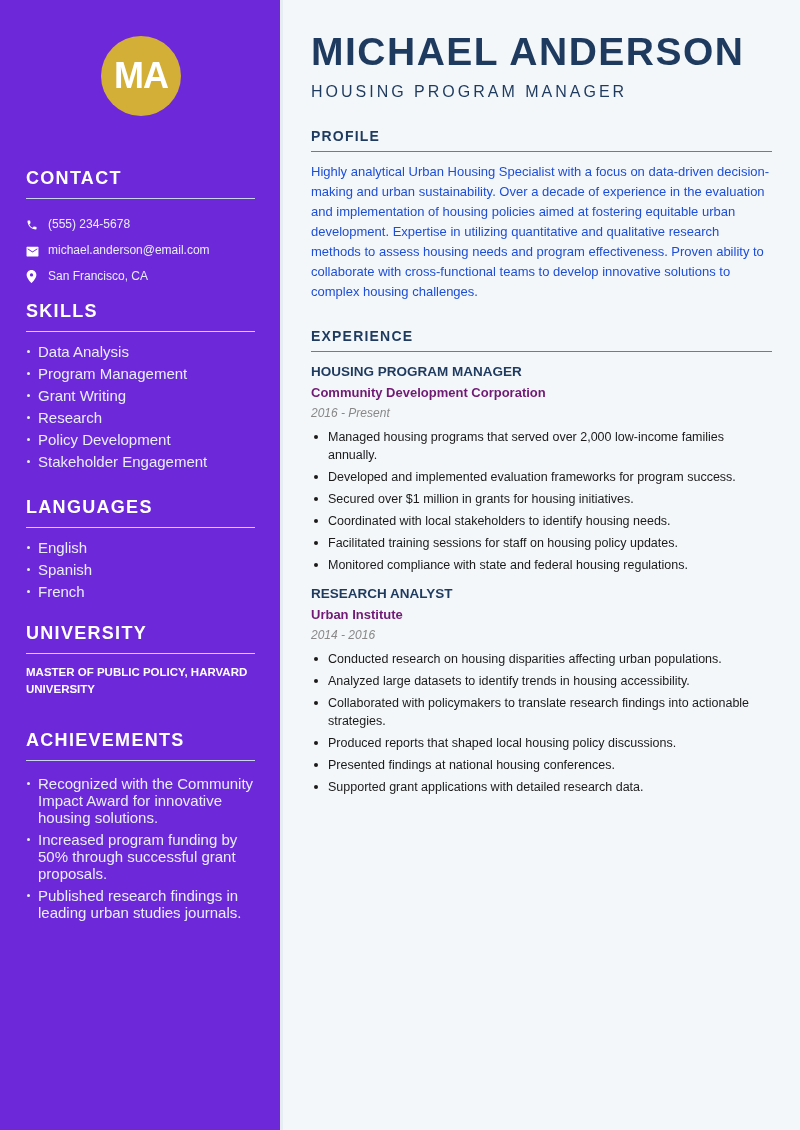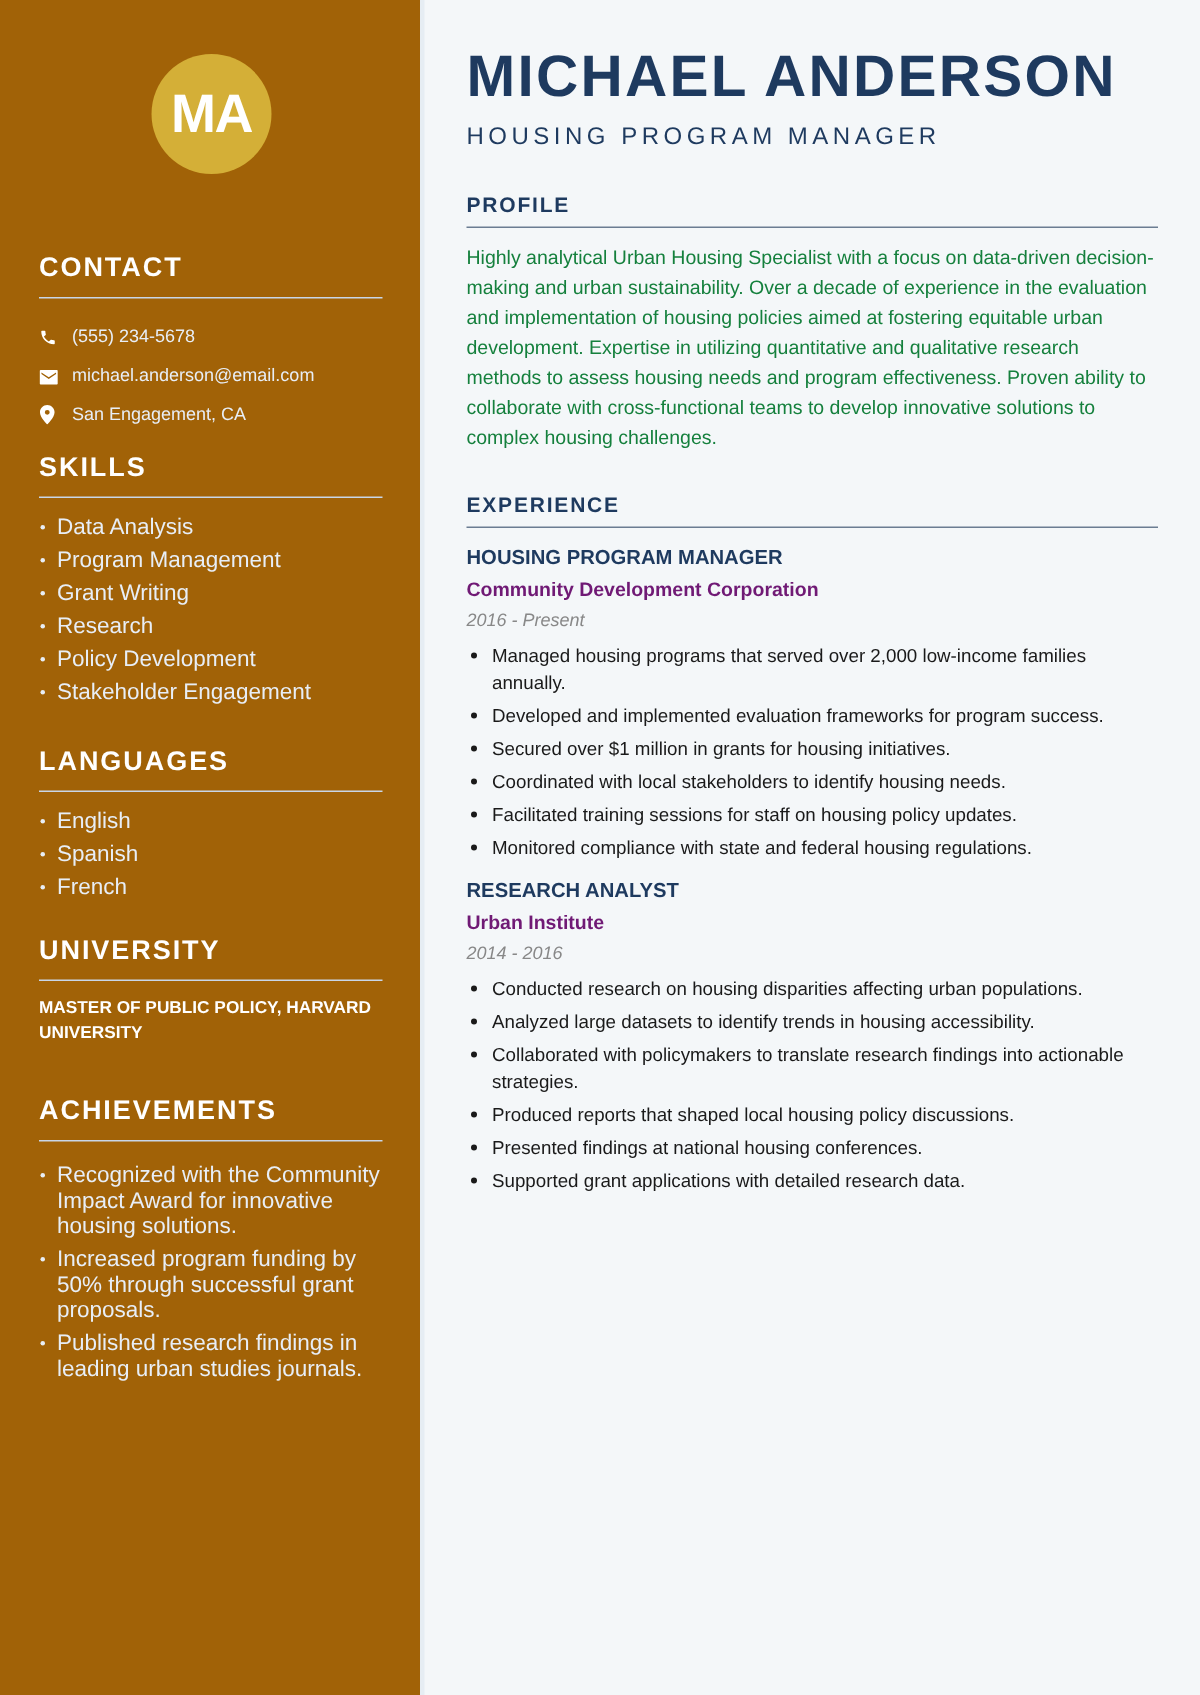--- a/index.html
+++ b/index.html
@@ -4,21 +4,21 @@
 <style>
   * { box-sizing: border-box; margin: 0; padding: 0; }
   html, body { width: 800px; height: 1130px; overflow: hidden; }
   body {
     font-family: "Liberation Sans", "DejaVu Sans", sans-serif;
     background: #f4f7f9;
     position: relative;
   }
   .sidebar {
     position: absolute; left: 0; top: 0; width: 280px; height: 1130px;
-    background: #a16207; color: #ffffff;
+    background: #6d28d9; color: #ffffff;
   }
   .avatar {
     position: absolute; left: 101px; top: 36px; width: 80px; height: 80px;
     border-radius: 50%; background: #d4af37;
     display: flex; align-items: center; justify-content: center;
     color: #ffffff; font-weight: bold; font-size: 36px; letter-spacing: -1px;
   }
   .side-section { position: absolute; left: 26px; width: 229px; }
   .side-heading {
     font-size: 18px; font-weight: bold; letter-spacing: 1.3px;
@@ -53,21 +53,21 @@
   .role {
     position: absolute; left: 28px; top: 83px; font-size: 16px; color: #1e3a5f;
     letter-spacing: 3px;
   }
   .m-section { position: absolute; left: 28px; width: 461px; }
   .m-heading {
     font-size: 14px; font-weight: bold; color: #1e3a5f; letter-spacing: 1.2px;
     padding-bottom: 7px; border-bottom: 1.5px solid #6b7d92;
   }
   .profile-text {
-    margin-top: 10px; font-size: 13px; line-height: 20px; color: #15803d;
+    margin-top: 10px; font-size: 13px; line-height: 20px; color: #1d4ed8;
   }
   .job-title { font-size: 13.5px; font-weight: bold; color: #1e3a5f; margin-top: 12px; }
   .company { font-size: 13px; font-weight: bold; color: #701a75; margin-top: 6px; }
   .dates { font-size: 12px; font-style: italic; color: #888; margin-top: 6px; }
   .bullets { list-style: none; margin-top: 8px; }
   .bullets li {
     position: relative; padding-left: 17px; font-size: 12.5px; line-height: 18px;
     color: #1a1a1a; margin-bottom: 4px;
   }
   .bullets li::before {
@@ -101,21 +101,21 @@
             </svg>
         </span>
         <span>michael.anderson@email.com</span>
       </div>
       <div class="contact-row">
         <span class="ico">
           <svg width="11" height="13" viewBox="0 0 18 24">
               <path fill="#fff" d="M9 0C4 0 0 4 0 9c0 6.5 9 15 9 15s9-8.5 9-15c0-5-4-9-9-9zm0 12a3 3 0 110-6 3 3 0 010 6z"></path>
             </svg>
         </span>
-        <span>San Engagement, CA</span>
+        <span>San Francisco, CA</span>
       </div>
     </div>
   </div>
 
   <div class="side-section" style="top:301px;">
     <div class="side-heading">SKILLS</div>
     <ul class="side-list" style="margin-top:11px;">
       <li>Data Analysis</li>
       <li>Program Management</li>
       <li>Grant Writing</li>

